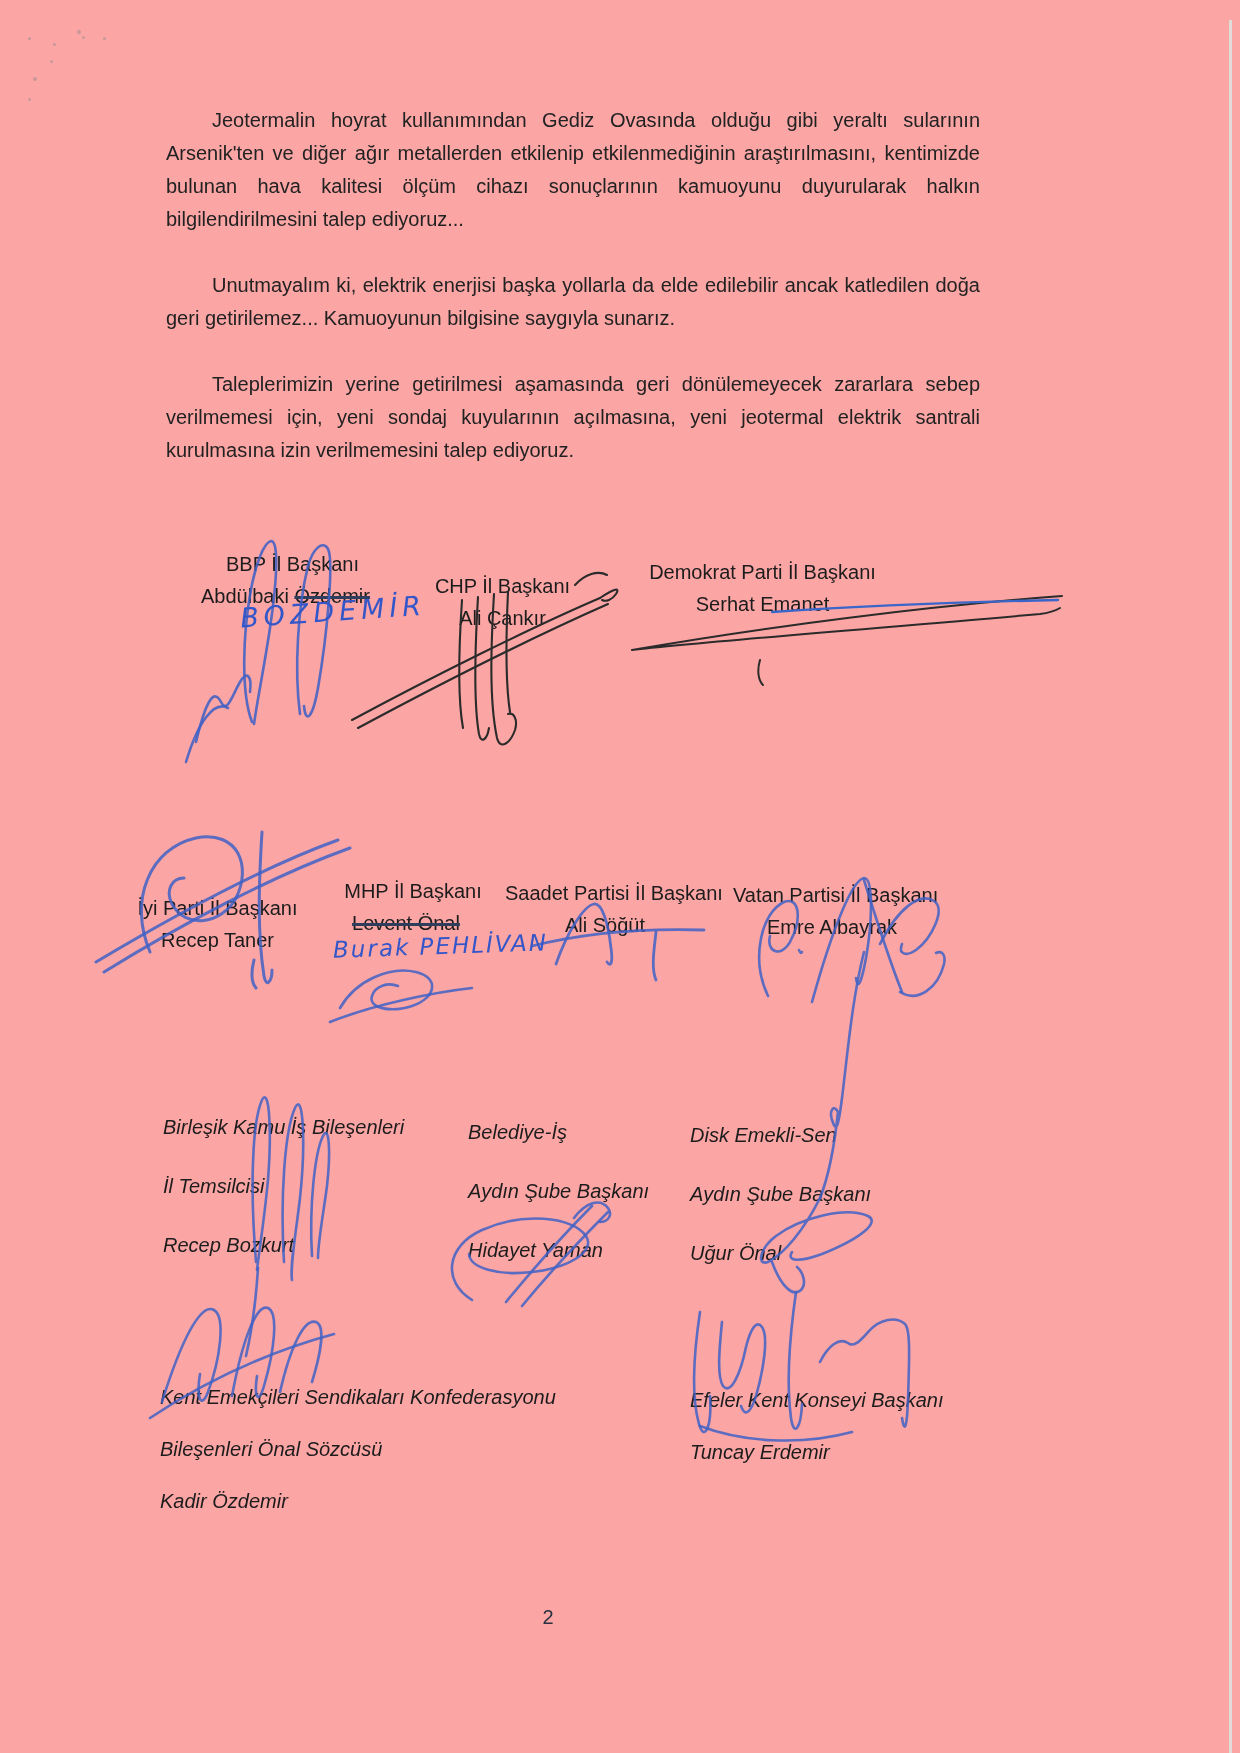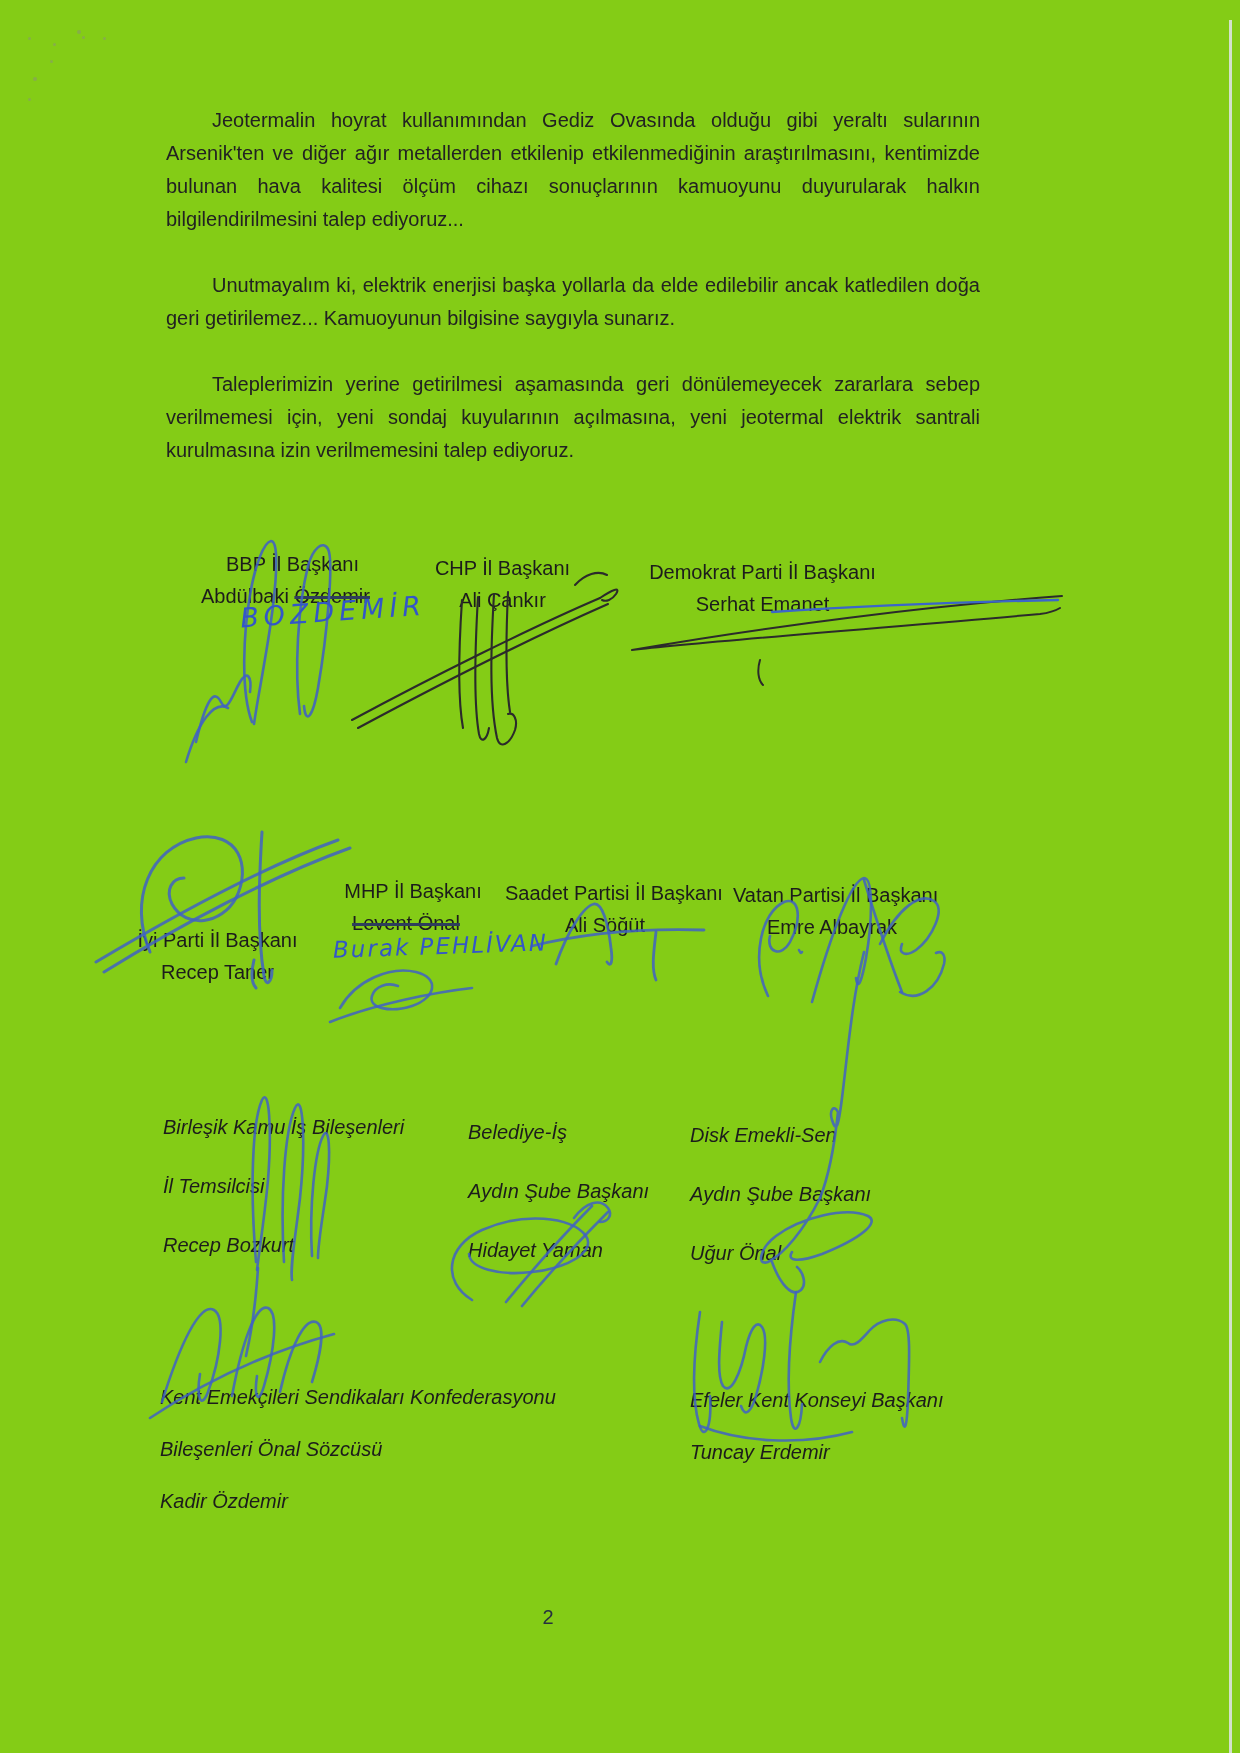--- a/index.html
+++ b/index.html
@@ -1,19 +1,19 @@
 <!DOCTYPE html>
 <html><head>
 <meta charset="utf-8">
 <style>
   html,body{margin:0;padding:0;background:#ffffff;}
   .page{
     position:relative;
     width:1240px;height:1753px;
-    background:#84cc16;
+    background:#fca5a5;
     overflow:hidden;
     font-family:"Liberation Sans", sans-serif;
     color:#1d1d1d;
   }
   
   .speck{position:absolute;width:3px;height:3px;border-radius:50%;background:#8a8a8a;opacity:.45;}
   .scan-edge-line{position:absolute;right:8px;top:20px;width:3px;height:1733px;background:#dde3de;opacity:.9;}
   
   .body-text{
     position:absolute;left:166px;top:104px;width:814px;
@@ -66,30 +66,30 @@
   <div class="body-text">
     <p>Jeotermalin hoyrat kullanımından Gediz Ovasında olduğu gibi yeraltı sularının Arsenik'ten ve diğer ağır metallerden etkilenip etkilenmediğinin araştırılmasını, kentimizde bulunan hava kalitesi ölçüm cihazı sonuçlarının kamuoyunu duyurularak halkın bilgilendirilmesini talep ediyoruz...</p>
     <p>Unutmayalım ki, elektrik enerjisi başka yollarla da elde edilebilir ancak katledilen doğa geri getirilemez... Kamuoyunun bilgisine saygıyla sunarız.</p>
     <p>Taleplerimizin yerine getirilmesi aşamasında geri dönülemeyecek zararlara sebep verilmemesi için, yeni sondaj kuyularının açılmasına, yeni jeotermal elektrik santrali kurulmasına izin verilmemesini talep ediyoruz.</p>
   </div>
 
   <div class="sig-block" style="left:180px;top:548px;width:225px">
     <div class="sig-title">BBP İl Başkanı</div>
     <div class="sig-name"><span>Abdülbaki </span><span class="struck">Özdemir</span></div>
   </div>
-  <div class="sig-block" style="left:400px;top:552px;width:205px">
+  <div class="sig-block" style="left:400px;top:570px;width:205px">
     <div class="sig-title">CHP İl Başkanı</div>
     <div class="sig-name">Ali Çankır</div>
   </div>
   <div class="sig-block" style="left:630px;top:556px;width:265px">
     <div class="sig-title">Demokrat Parti İl Başkanı</div>
     <div class="sig-name">Serhat Emanet</div>
   </div>
 
-  <div class="sig-block" style="left:105px;top:924px;width:225px">
+  <div class="sig-block" style="left:105px;top:892px;width:225px">
     <div class="sig-title">İyi Parti İl Başkanı</div>
     <div class="sig-name">Recep Taner</div>
   </div>
   <div class="sig-block" style="left:320px;top:875px;width:186px">
     <div class="sig-title">MHP İl Başkanı</div>
     <div class="sig-name"><span class="struck">Levent Önal</span></div>
   </div>
   <div class="sig-block" style="left:505px;top:877px;width:200px">
     <div class="sig-title">Saadet Partisi İl Başkanı</div>
     <div class="sig-name">Ali Söğüt</div>

